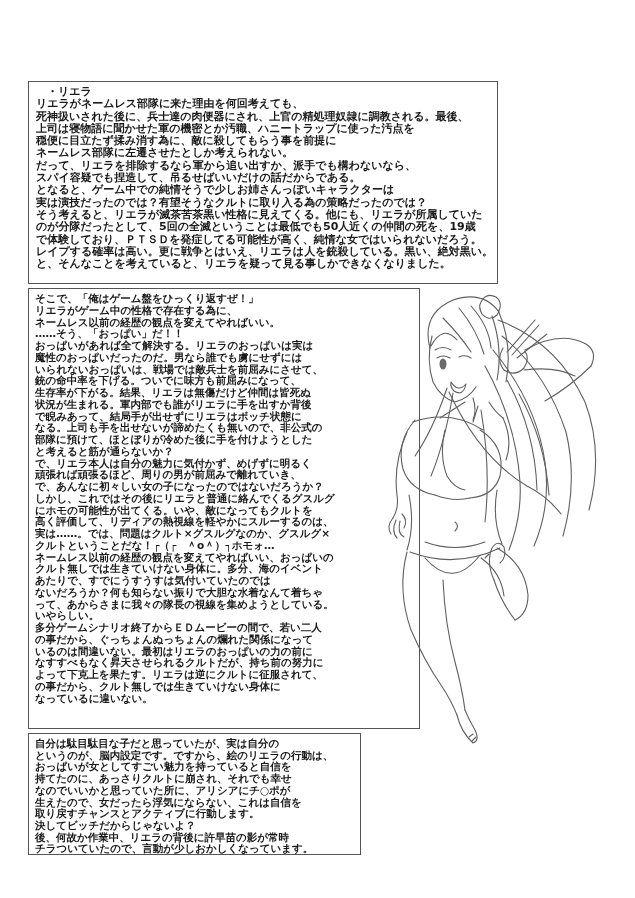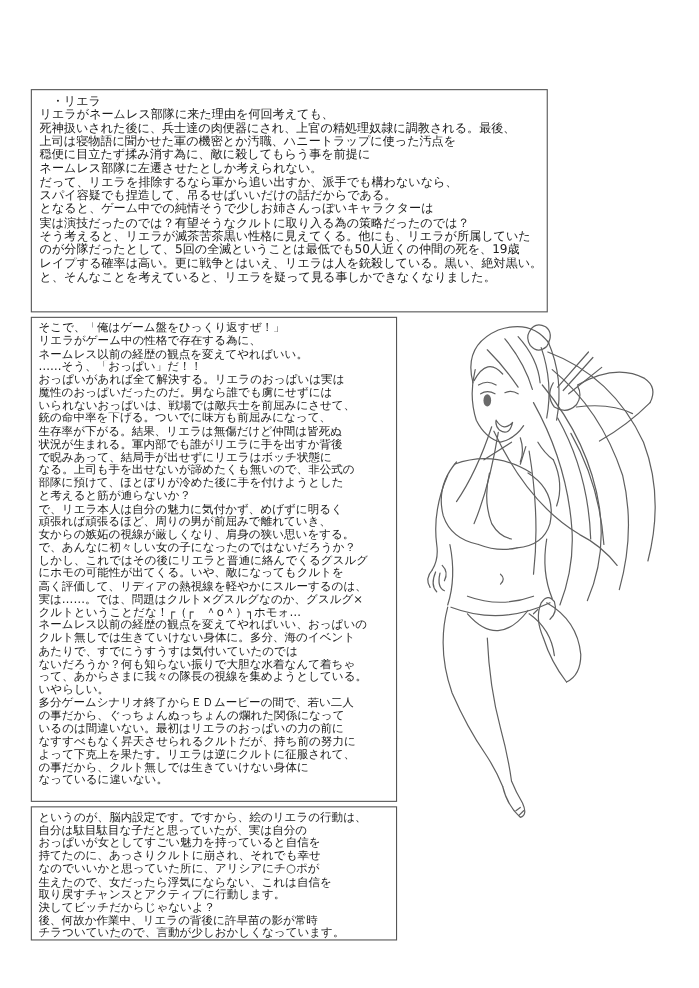--- a/index.html
+++ b/index.html
@@ -11,29 +11,29 @@
     overflow: hidden;
     font-family: "DejaVu Sans", sans-serif;
     color: #1a1a1a;
   }
   .text-box {
     position: absolute;
     border: 1px solid #555555;
     background: #ffffff;
     box-sizing: border-box;
     overflow: hidden;
-    font-weight: 400;
+    font-weight: 700;
   }
   .box-intro {
     left: 28px; top: 81px; width: 470px; height: 203px;
     padding: 4px 6px 0 7px;
     font-size: 11px; line-height: 12.3px; letter-spacing: 0px;
   }
   .box-main {
-    left: 28px; top: 288px; width: 333px; height: 441px;
+    left: 28px; top: 288px; width: 392px; height: 441px;
     padding: 4px 5px 0 6px;
     font-size: 10.5px; line-height: 11.75px;
   }
   .box-outro {
     left: 28px; top: 733px; width: 333px; height: 122px;
     padding: 4px 5px 0 6px;
     font-size: 10.5px; line-height: 11.7px;
   }
   .line { white-space: pre; overflow: hidden; }
   .illustration {
@@ -62,20 +62,21 @@
       <div class="line">死神扱いされた後に、兵士達の肉便器にされ、上官の精処理奴隷に調教される。最後、</div>
       <div class="line">上司は寝物語に聞かせた軍の機密とか汚職、ハニートラップに使った汚点を</div>
       <div class="line">穏便に目立たず揉み消す為に、敵に殺してもらう事を前提に</div>
       <div class="line">ネームレス部隊に左遷させたとしか考えられない。</div>
       <div class="line">だって、リエラを排除するなら軍から追い出すか、派手でも構わないなら、</div>
       <div class="line">スパイ容疑でも捏造して、吊るせばいいだけの話だからである。</div>
       <div class="line">となると、ゲーム中での純情そうで少しお姉さんっぽいキャラクターは</div>
       <div class="line">実は演技だったのでは？有望そうなクルトに取り入る為の策略だったのでは？</div>
       <div class="line">そう考えると、リエラが滅茶苦茶黒い性格に見えてくる。他にも、リエラが所属していた</div>
       <div class="line">のが分隊だったとして、5回の全滅ということは最低でも50人近くの仲間の死を、19歳</div>
+      <div class="line">で体験しており、ＰＴＳＤを発症してる可能性が高く、純情な女ではいられないだろう。</div>
       <div class="line">レイプする確率は高い。更に戦争とはいえ、リエラは人を銃殺している。黒い、絶対黒い。</div>
       <div class="line">と、そんなことを考えていると、リエラを疑って見る事しかできなくなりました。</div>
     </section>
 
   <section class="text-box box-main">
       <div class="line">そこで、「俺はゲーム盤をひっくり返すぜ！」</div>
       <div class="line">リエラがゲーム中の性格で存在する為に、</div>
       <div class="line">ネームレス以前の経歴の観点を変えてやればいい。</div>
       <div class="line">……そう、「おっぱい」だ！！</div>
       <div class="line">おっぱいがあれば全て解決する。リエラのおっぱいは実は</div>
@@ -83,21 +84,20 @@
       <div class="line">いられないおっぱいは、戦場では敵兵士を前屈みにさせて、</div>
       <div class="line">銃の命中率を下げる。ついでに味方も前屈みになって、</div>
       <div class="line">生存率が下がる。結果、リエラは無傷だけど仲間は皆死ぬ</div>
       <div class="line">状況が生まれる。軍内部でも誰がリエラに手を出すか背後</div>
       <div class="line">で睨みあって、結局手が出せずにリエラはボッチ状態に</div>
       <div class="line">なる。上司も手を出せないが諦めたくも無いので、非公式の</div>
       <div class="line">部隊に預けて、ほとぼりが冷めた後に手を付けようとした</div>
       <div class="line">と考えると筋が通らないか？</div>
       <div class="line">で、リエラ本人は自分の魅力に気付かず、めげずに明るく</div>
       <div class="line">頑張れば頑張るほど、周りの男が前屈みで離れていき、</div>
-      <div class="line">女からの嫉妬の視線が厳しくなり、肩身の狭い思いをする。</div>
       <div class="line">で、あんなに初々しい女の子になったのではないだろうか？</div>
       <div class="line">しかし、これではその後にリエラと普通に絡んでくるグスルグ</div>
       <div class="line">にホモの可能性が出てくる。いや、敵になってもクルトを</div>
       <div class="line">高く評価して、リディアの熱視線を軽やかにスルーするのは、</div>
       <div class="line">実は……。では、問題はクルト×グスルグなのか、グスルグ×</div>
       <div class="line">クルトということだな！┌（┌　＾o＾）┐ホモォ…</div>
       <div class="line">ネームレス以前の経歴の観点を変えてやればいい、おっぱいの</div>
       <div class="line">クルト無しでは生きていけない身体に。多分、海のイベント</div>
       <div class="line">あたりで、すでにうすうすは気付いていたのでは</div>
       <div class="line">ないだろうか？何も知らない振りで大胆な水着なんて着ちゃ</div>
@@ -106,22 +106,22 @@
       <div class="line">多分ゲームシナリオ終了からＥＤムービーの間で、若い二人</div>
       <div class="line">の事だから、ぐっちょんぬっちょんの爛れた関係になって</div>
       <div class="line">いるのは間違いない。最初はリエラのおっぱいの力の前に</div>
       <div class="line">なすすべもなく昇天させられるクルトだが、持ち前の努力に</div>
       <div class="line">よって下克上を果たす。リエラは逆にクルトに征服されて、</div>
       <div class="line">の事だから、クルト無しでは生きていけない身体に</div>
       <div class="line">なっているに違いない。</div>
     </section>
 
   <section class="text-box box-outro">
+      <div class="line">自分は駄目駄目な子だと思っていたが、実は自分の</div>
       <div class="line">というのが、脳内設定です。ですから、絵のリエラの行動は、</div>
-      <div class="line">自分は駄目駄目な子だと思っていたが、実は自分の</div>
       <div class="line">おっぱいが女としてすごい魅力を持っていると自信を</div>
       <div class="line">持てたのに、あっさりクルトに崩され、それでも幸せ</div>
       <div class="line">なのでいいかと思っていた所に、アリシアにチ○ポが</div>
       <div class="line">生えたので、女だったら浮気にならない、これは自信を</div>
       <div class="line">取り戻すチャンスとアクティブに行動します。</div>
       <div class="line">決してビッチだからじゃないよ？</div>
       <div class="line">後、何故か作業中、リエラの背後に許早苗の影が常時</div>
       <div class="line">チラついていたので、言動が少しおかしくなっています。</div>
     </section>
 

